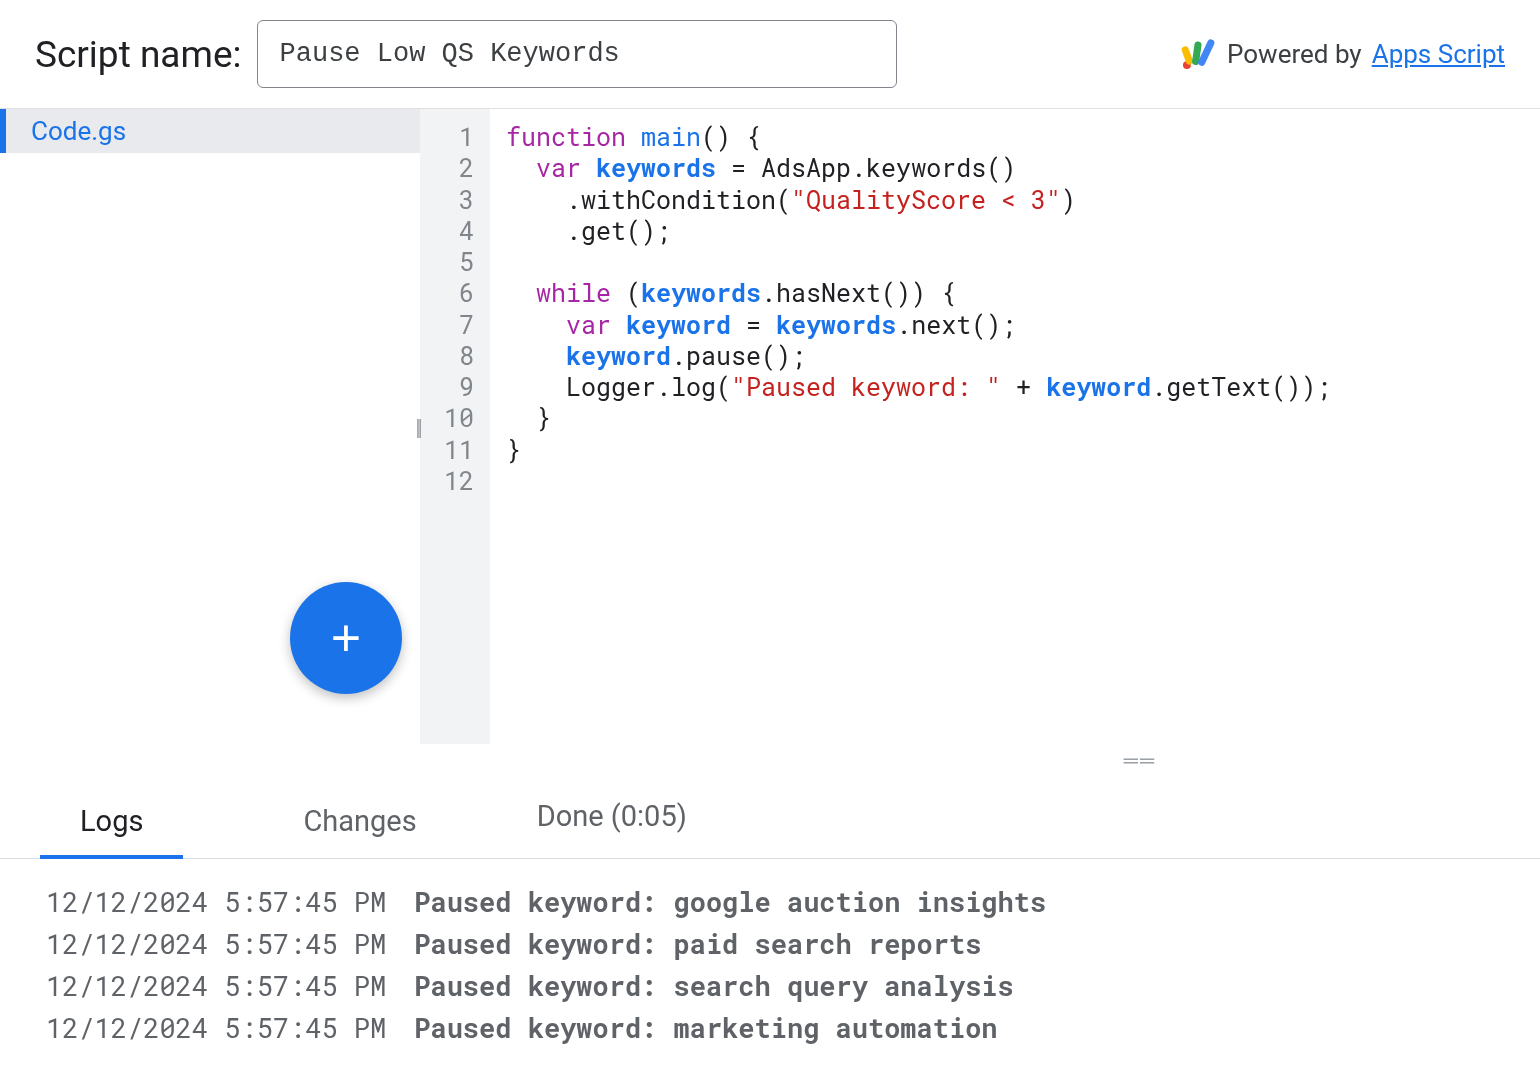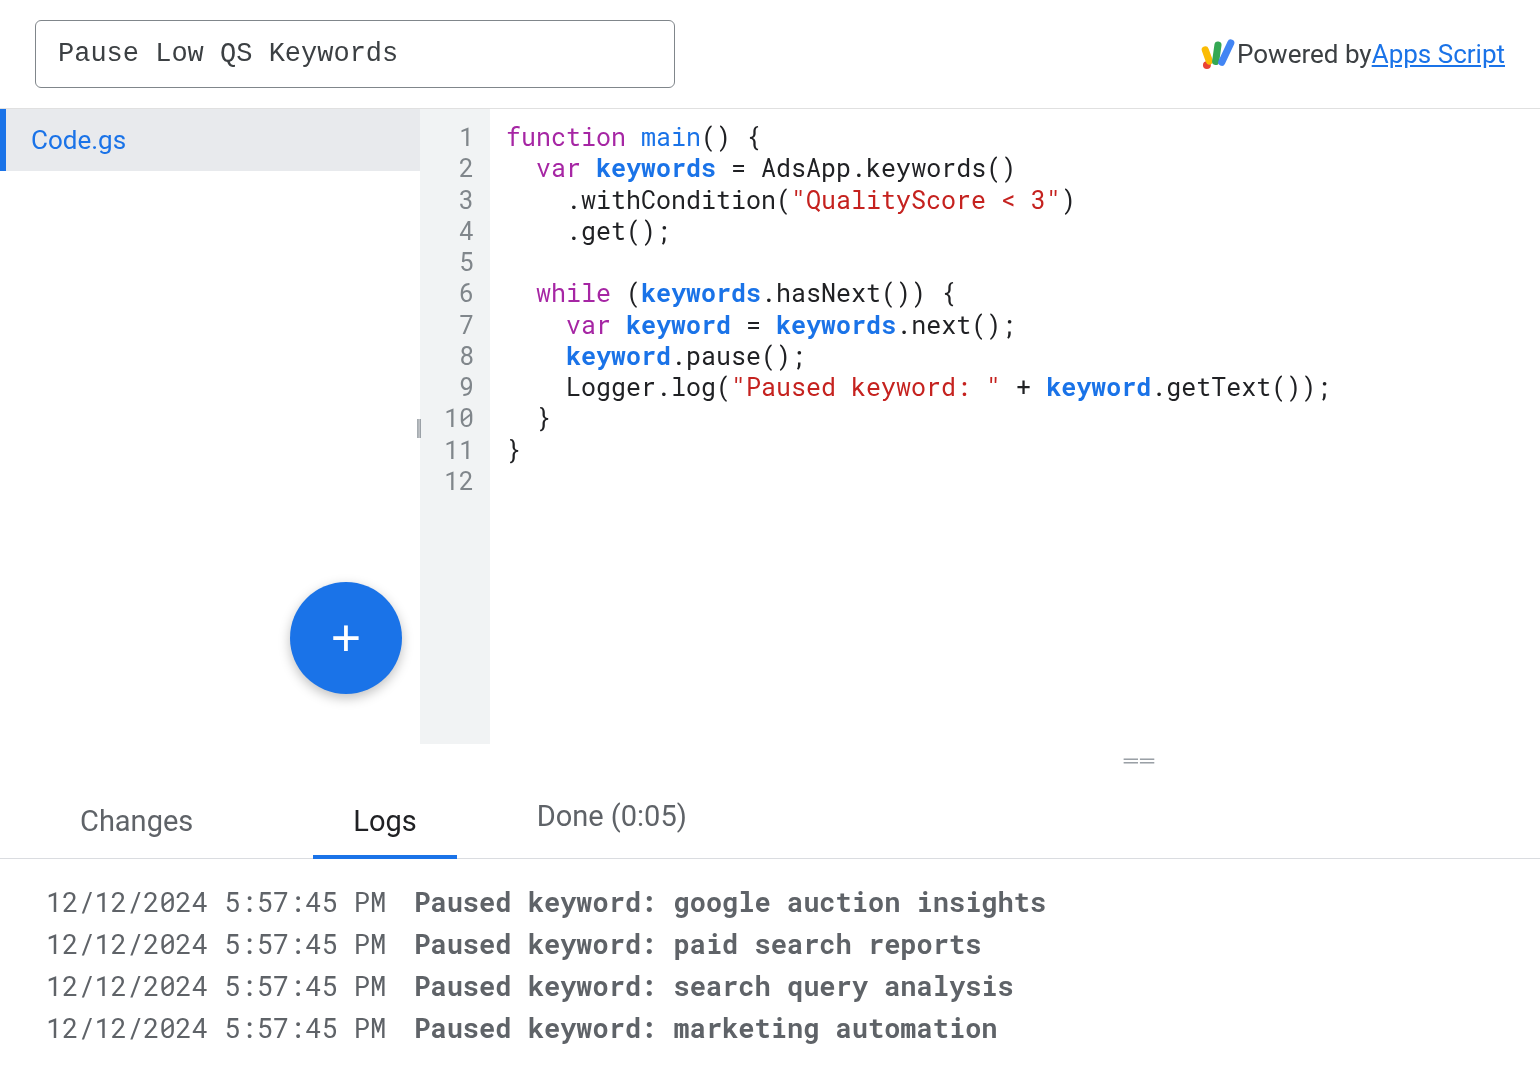--- a/index.html
+++ b/index.html
@@ -29,21 +29,21 @@
       padding: 18px 22px;
       font-size: 27px;
       color: #3c4043;
       width: 640px;
       font-family: Liberation Mono, monospace;
     }
     .powered-by {
       margin-left: auto;
       display: flex;
       align-items: center;
-      gap: 0;
+      gap: 10px;
       font-size: 26px;
       color: #3c4043;
     }
     .powered-by a {
       color: #1a73e8;
       text-decoration: underline;
     }
     .apps-script-icon {
       width: 38px;
       height: 38px;
@@ -54,21 +54,21 @@
       position: relative;
     }
     .sidebar {
       width: 420px;
       position: relative;
       background: #fff;
     }
     .file-item {
       display: flex;
       align-items: center;
-      padding: 16px 25px;
+      padding: 7px 25px;
       font-size: 26px;
       color: #1a73e8;
       background: #e8eaed;
       border-left: 6px solid #1a73e8;
       cursor: pointer;
     }
     .fab {
       position: absolute;
       bottom: 50px;
       left: 290px;
@@ -172,20 +172,21 @@
       display: flex;
       gap: 28px;
     }
     .log-ts { white-space: pre; min-width: 340px; }
     .log-msg { white-space: pre; font-weight: bold; }
   </style>
 </head>
 <body>
 
 <div class="header">
+  <span class="script-name-label">Script name:</span>
   <input class="script-name-input" type="text" value="Pause Low QS Keywords" style="">
   <div class="powered-by">
     <svg class="apps-script-icon" viewBox="0 0 48 48">
       <circle cx="10" cy="38" r="5" fill="#ea4335"></circle>
       <rect x="6" y="14" width="9" height="24" rx="4.5" fill="#fbbc04" transform="rotate(-20 10 26)"></rect>
       <rect x="18" y="8" width="9" height="30" rx="4.5" fill="#34a853" transform="rotate(8 22 23)"></rect>
       <rect x="30" y="4" width="9" height="36" rx="4.5" fill="#4285f4" transform="rotate(25 34 22)"></rect>
     </svg>
     <span>Powered by </span>
     <a href="#">Apps Script</a>
@@ -218,26 +219,26 @@
         <div>11</div>
         <div>12</div>
       </div>
     <div class="code" id="code"><div><span class="tok-kw">function</span><span> </span><span class="tok-fn">main</span><span>() {</span></div><div><span>  </span><span class="tok-kw">var</span><span> </span><span class="tok-blue">keywords</span><span> = AdsApp.keywords()</span></div><div><span>    .withCondition(</span><span class="tok-str">"QualityScore &lt; 3"</span><span>)</span></div><div><span>    .get();</span></div><div>&nbsp;</div><div><span>  </span><span class="tok-kw">while</span><span> (</span><span class="tok-blue">keywords</span><span>.hasNext()) {</span></div><div><span>    </span><span class="tok-kw">var</span><span> </span><span class="tok-blue">keyword</span><span> = </span><span class="tok-blue">keywords</span><span>.next();</span></div><div><span>    </span><span class="tok-blue">keyword</span><span>.pause();</span></div><div><span>    Logger.log(</span><span class="tok-str">"Paused keyword: "</span><span> + </span><span class="tok-blue">keyword</span><span>.getText());</span></div><div><span>  }</span></div><div><span>}</span></div><div>&nbsp;</div></div>
   </div>
 </div>
 
 <div class="drag-handle-h">══</div>
 
 <div class="bottom-tabs">
+  <div class="tab active">
+    <span>Logs</span>
+  </div>
   <div class="tab">
     <span>Changes</span>
   </div>
-  <div class="tab active">
-    <span>Logs</span>
-  </div>
   <div class="status-text">Done (0:05)</div>
 </div>
 
 <div class="logs" id="logs">
     <div class="log-row">
       <span class="log-ts">12/12/2024 5:57:45 PM</span>
       <span class="log-msg">Paused keyword: google auction insights</span>
     </div>
     <div class="log-row">
       <span class="log-ts">12/12/2024 5:57:45 PM</span>

